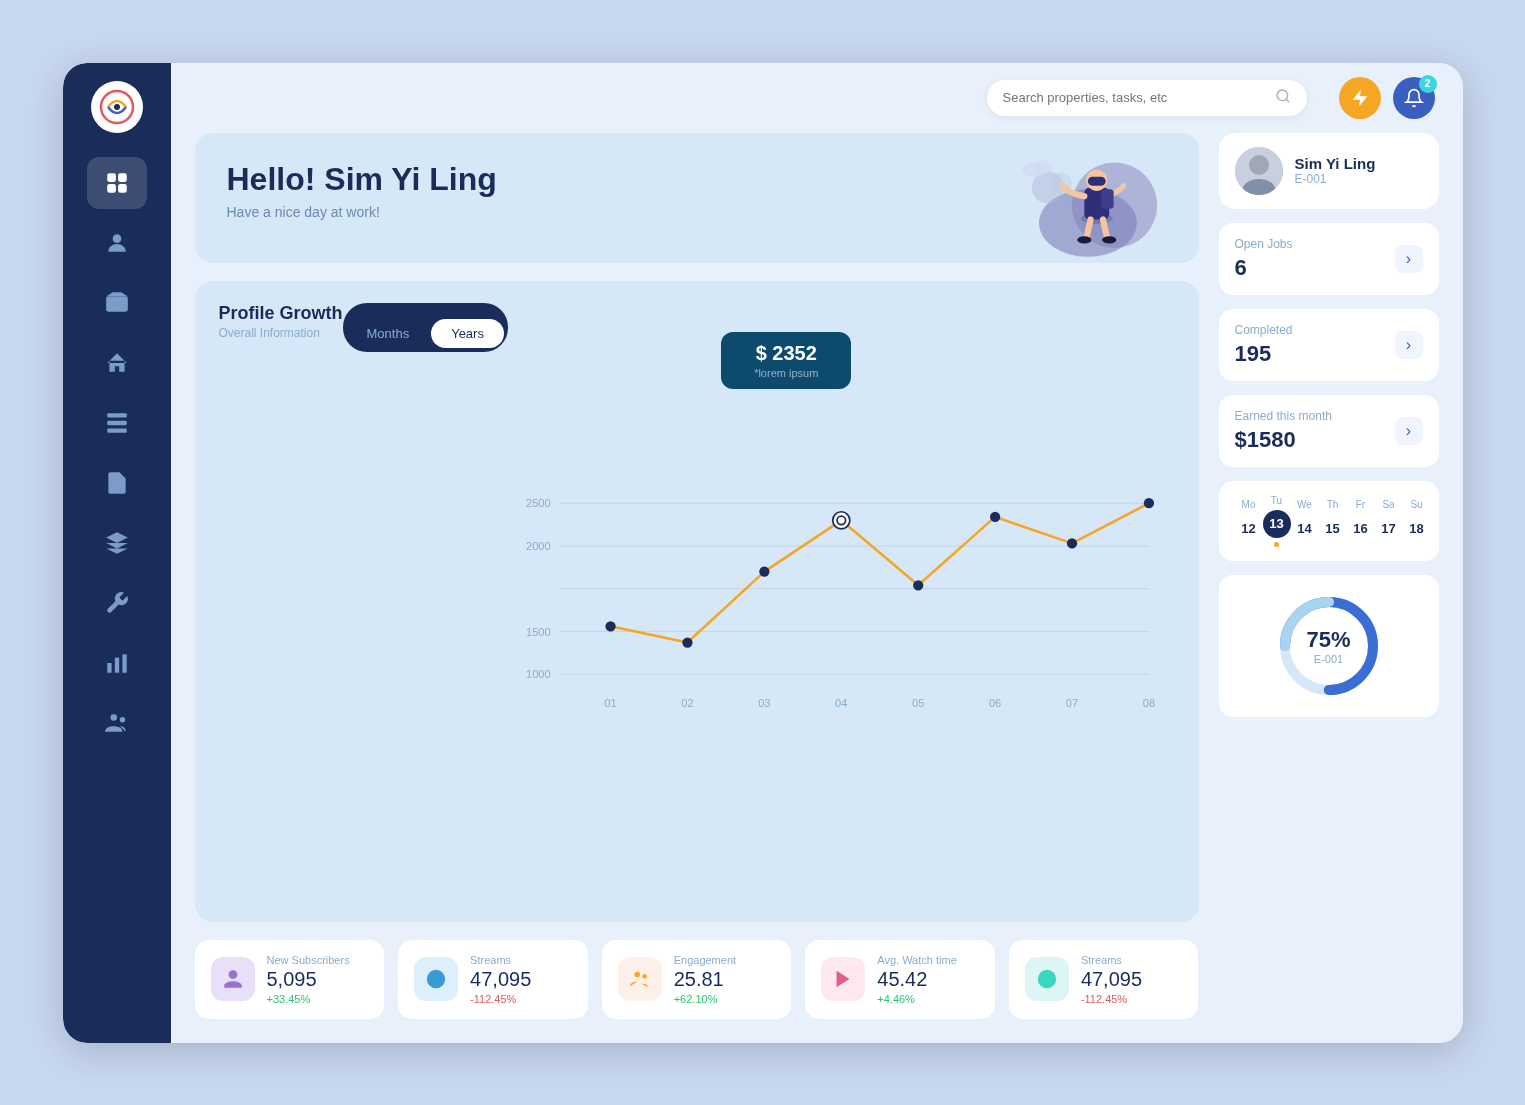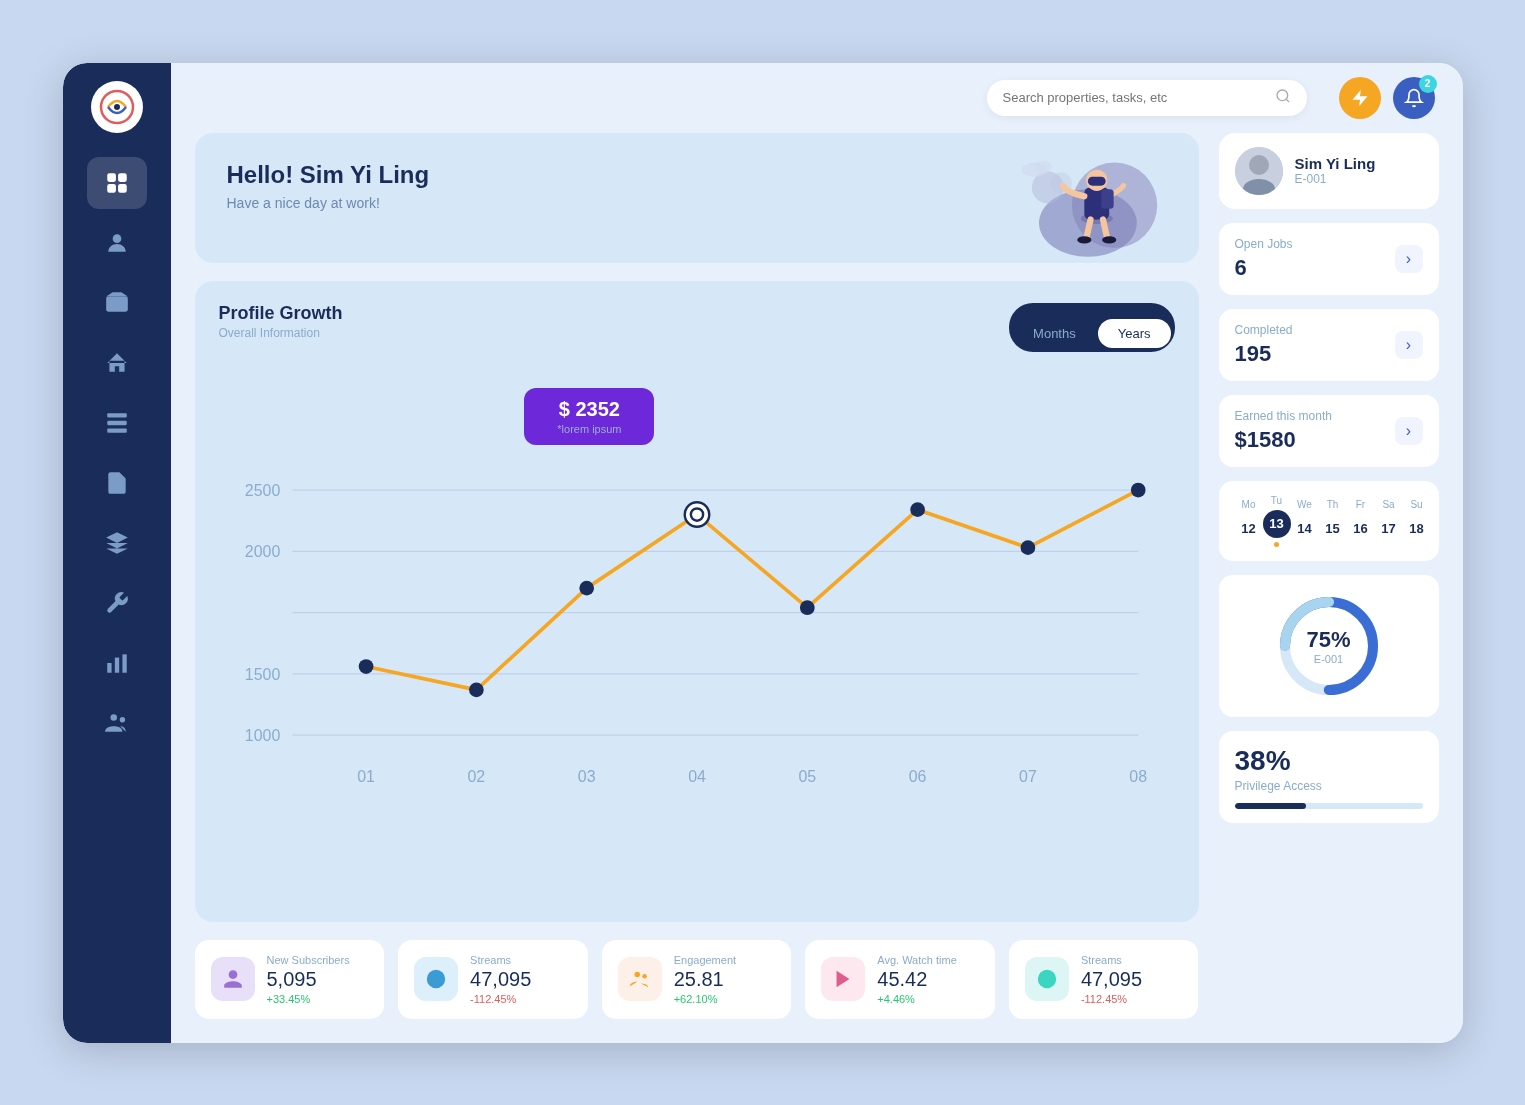--- a/index.html
+++ b/index.html
@@ -134,21 +134,21 @@
     
     .welcome-card {
       background: #d6e8f8;
       border-radius: 18px;
       padding: 28px 32px;
       position: relative;
       overflow: hidden;
       min-height: 130px;
     }
     .welcome-title {
-      font-size: 24px;
+      font-size: 32px;
       font-weight: 700;
       color: #1a2d5a;
     }
     .welcome-subtitle {
       font-size: 14px;
       color: #6a8ab0;
       margin-top: 6px;
     }
     .welcome-illustration {
       position: absolute;
@@ -158,21 +158,21 @@
       height: 120px;
     }
 
     
     .growth-card {
       background: #d6e8f8;
       border-radius: 18px;
       padding: 22px 24px;
       flex: 1;
       display: flex;
-      flex-direction: column;
+      flex-direction: row;
     }
     .growth-header {
       display: flex;
       justify-content: space-between;
       align-items: flex-start;
       margin-bottom: 10px;
     }
     .growth-title { font-size: 18px; font-weight: 700; color: #1a2d5a; }
     .growth-sub { font-size: 12px; color: #8aaccc; margin-top: 2px; }
     .toggle-btns {
@@ -199,21 +199,21 @@
     .chart-area {
       flex: 1;
       position: relative;
       min-height: 280px;
     }
     .chart-svg { width: 100%; height: 100%; }
 
     
     .chart-tooltip {
       position: absolute;
-      background: #6d28d9;
+      background: #0c4a6e;
       color: white;
       border-radius: 12px;
       padding: 10px 18px;
       font-size: 20px;
       font-weight: 700;
       left: 32%;
       top: 5%;
       z-index: 10;
       min-width: 130px;
       text-align: center;
@@ -743,23 +743,16 @@
 
               <circle cx="55" cy="55" r="44" fill="none" stroke="#a8d4f0" stroke-width="10" stroke-dasharray="69.1 207.3" stroke-dashoffset="0" stroke-linecap="round" transform="rotate(180 55 55)"></circle>
             </svg>
             <div class="circle-center">
               <div class="circle-pct">75%</div>
               <div class="circle-sub">E-001</div>
             </div>
           </div>
         </div>
 
-        <div class="privilege-section">
-          <div class="privilege-pct">38%</div>
-          <div class="privilege-label">Privilege Access</div>
-          <div class="progress-bar">
-            <div class="progress-fill" style="width: 38%"></div>
-          </div>
-        </div>
       </div>
     </div>
   </div>
 </div>
 
 </body></html>

